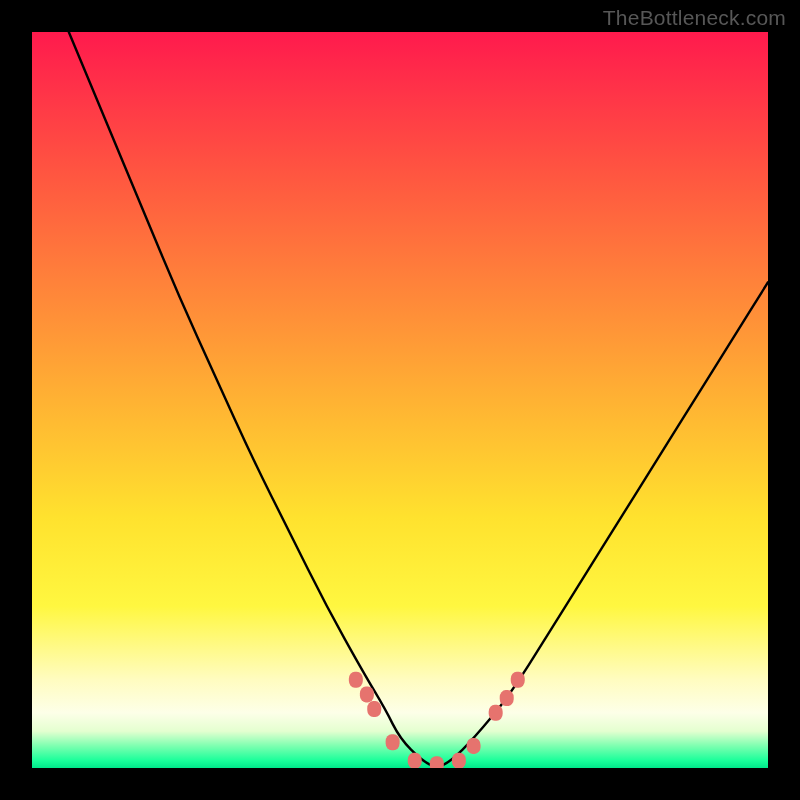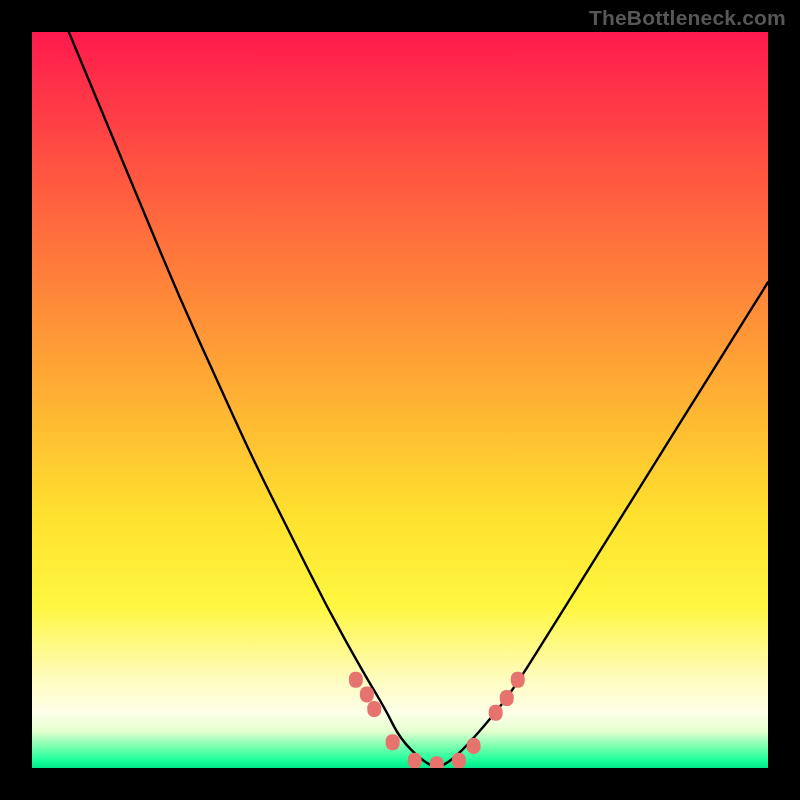--- a/index.html
+++ b/index.html
@@ -31,21 +31,21 @@
       #19ff9a 99%,
       #00e88a 100%
     );
   }
   .watermark {
     position: absolute;
     top: 6px;
     right: 14px;
     font-family: Arial, Helvetica, sans-serif;
     font-size: 21px;
-    font-weight: 700;
+    font-weight: 400;
     color: #575757;
     letter-spacing: 0.2px;
   }
   svg.curve {
     position: absolute;
     left: 0;
     top: 0;
     width: 736px;
     height: 736px;
   }

